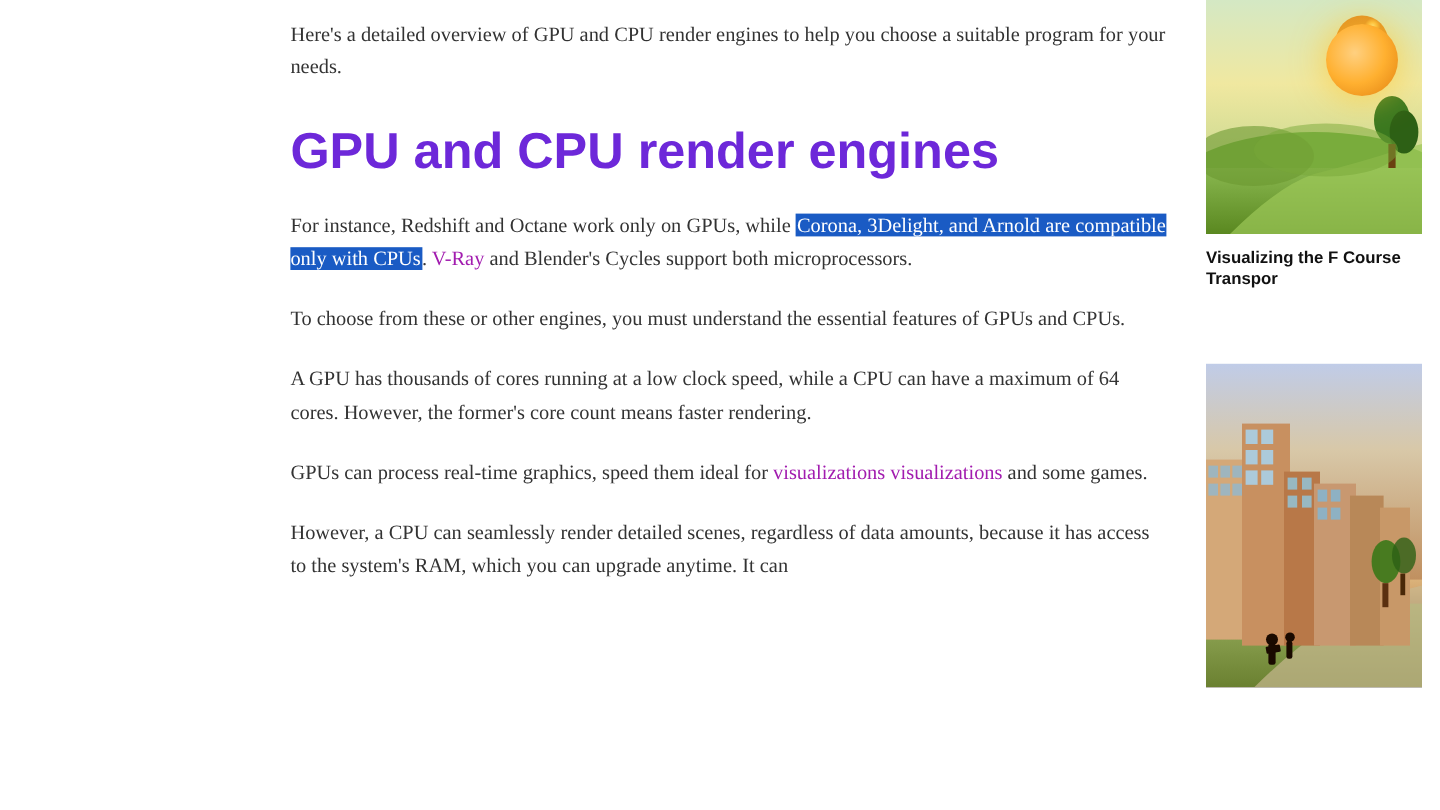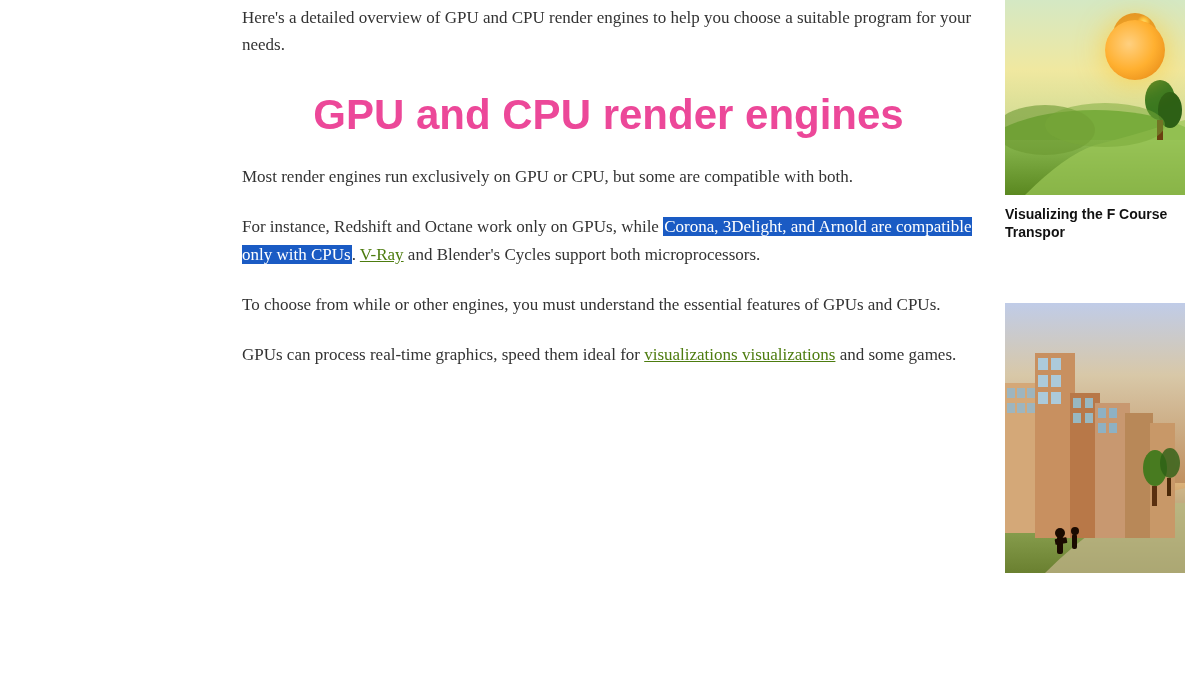--- a/index.html
+++ b/index.html
@@ -24,56 +24,55 @@
       width: 1200px;
       height: 675px;
       overflow: hidden;
     }
 
     .main-content {
       flex: 1;
       padding: 0 30px 30px 242px;
       overflow: hidden;
       max-width: 1020px;
+      margin-top: 11px;
     }
 
     .intro-text {
       font-size: 17px;
       color: #333;
       margin-bottom: 32px;
       line-height: 1.6;
       padding-top: 4px;
     }
 
     h2.section-heading {
       font-size: 42px;
       font-weight: 700;
-      color: #ec4899;
+      color: #6d28d9;
       margin-bottom: 22px;
       font-family: Arial, sans-serif;
       line-height: 1.2;
-      text-align: center;
     }
 
     .paragraph {
       font-size: 17px;
       color: #333;
       margin-bottom: 22px;
       line-height: 1.65;
     }
 
     .highlight-selection {
       background-color: #1a5bc4;
       color: #ffffff;
       padding: 0 1px;
     }
 
     a.inline-link {
-      color: #4d7c0f;
-      text-decoration: underline;
+      color: #a21caf;
       cursor: pointer;
     }
 
     .sidebar {
       width: 195px;
       flex-shrink: 0;
       padding: 0 0 0 0;
       overflow: hidden;
       display: flex;
       flex-direction: column;
@@ -145,37 +144,40 @@
   <div class="main-content">
 
     <p class="intro-text">
       <span>Here's a detailed overview of GPU and CPU render engines to help you choose a suitable program for your needs.</span>
     </p>
 
     <h2 class="section-heading">
       <span>GPU and CPU render engines</span>
     </h2>
 
-    <p class="paragraph">
-      <span>Most render engines run exclusively on GPU or CPU, but some are compatible with both.</span>
-    </p>
 
     <p class="paragraph">
       <span>For instance, Redshift and Octane work only on GPUs, while </span><span class="highlight-selection">Corona, 3Delight, and Arnold are compatible only with CPUs</span><span>. </span><a class="inline-link">V-Ray</a><span> and Blender's Cycles support both microprocessors.</span>
     </p>
 
     <p class="paragraph">
-      <span>To choose from while or other engines, you must understand the essential features of GPUs and CPUs.</span>
-    </p>
-
+      <span>To choose from these or other engines, you must understand the essential features of GPUs and CPUs.</span>
+    </p>
+
+    <p class="paragraph">
+      <span>A GPU has thousands of cores running at a low clock speed, while a CPU can have a maximum of 64 cores. However, the former's core count means faster rendering.</span>
+    </p>
 
     <p class="paragraph">
       <span>GPUs can process real-time graphics, speed them ideal for </span><a class="inline-link">visualizations visualizations</a><span> and some games.</span>
     </p>
 
+    <p class="paragraph">
+      <span>However, a CPU can seamlessly render detailed scenes, regardless of data amounts, because it has access to the system's RAM, which you can upgrade anytime. It can</span>
+    </p>
 
   </div>
 
   <div class="sidebar">
 
     <div class="sidebar-card">
       <div class="sidebar-card-image top-card">
 
         <svg width="180" height="195" viewBox="0 0 180 195" style="position:absolute;top:0;left:0;">
 

